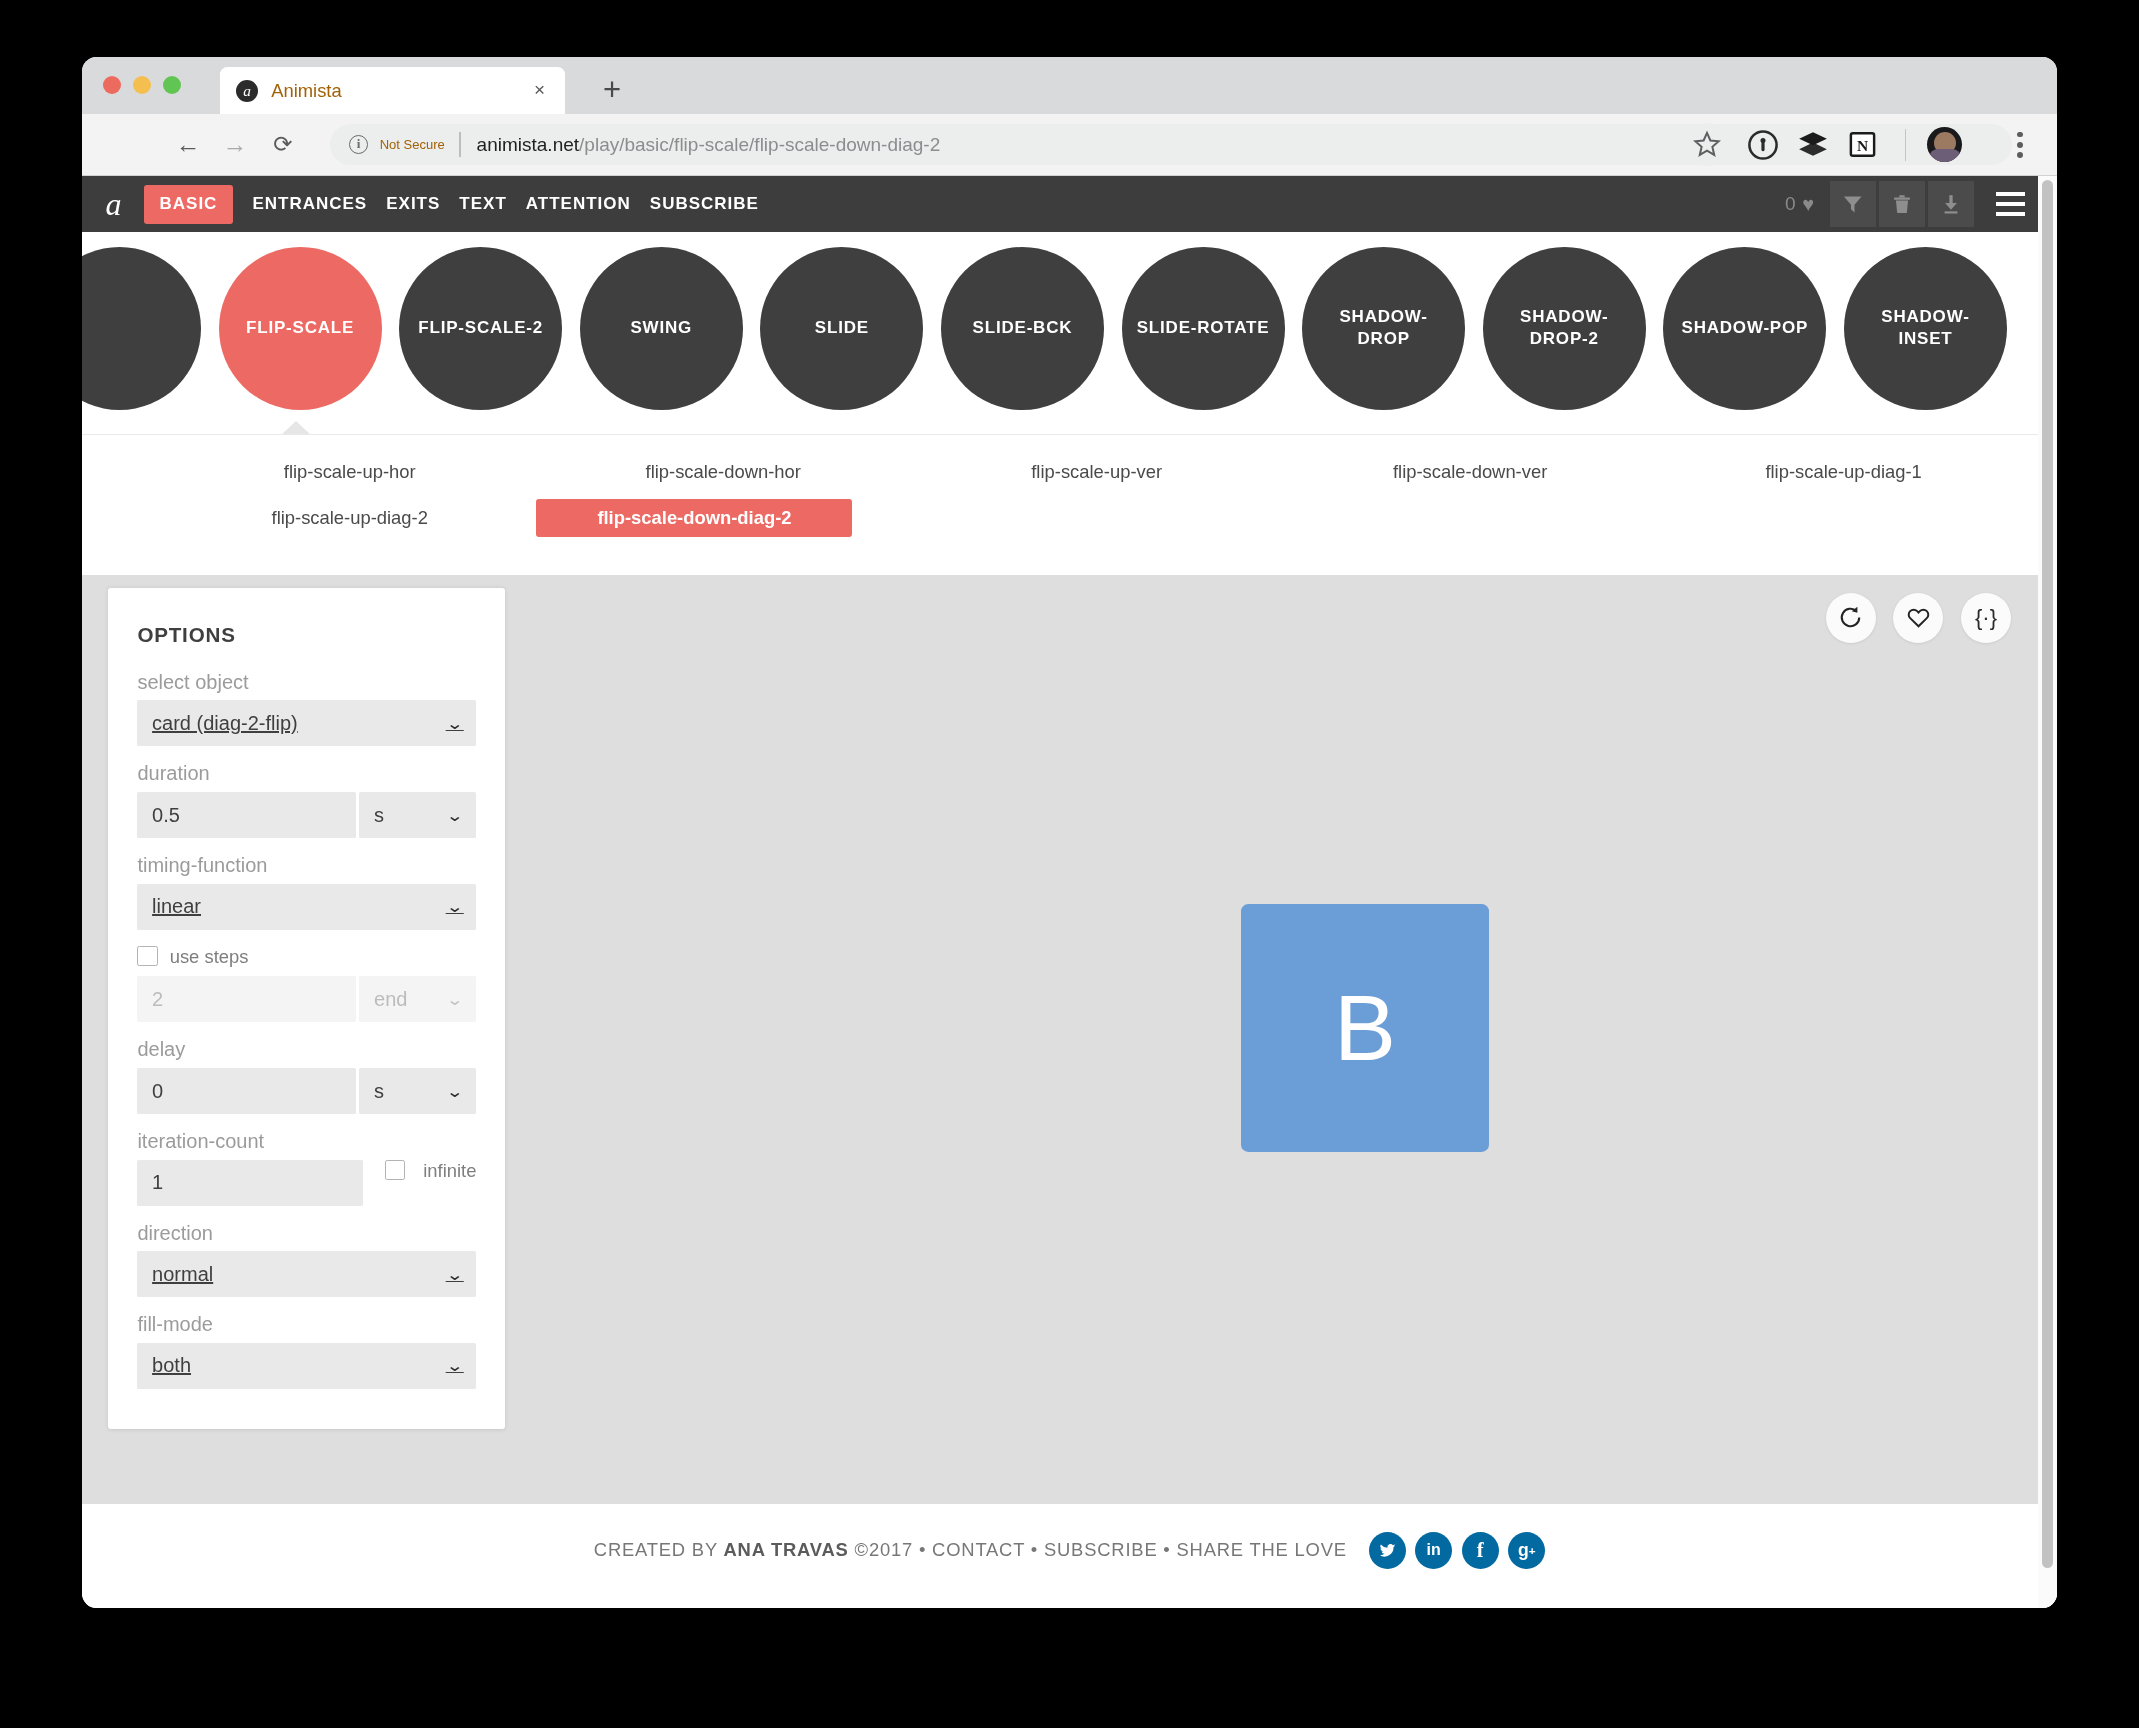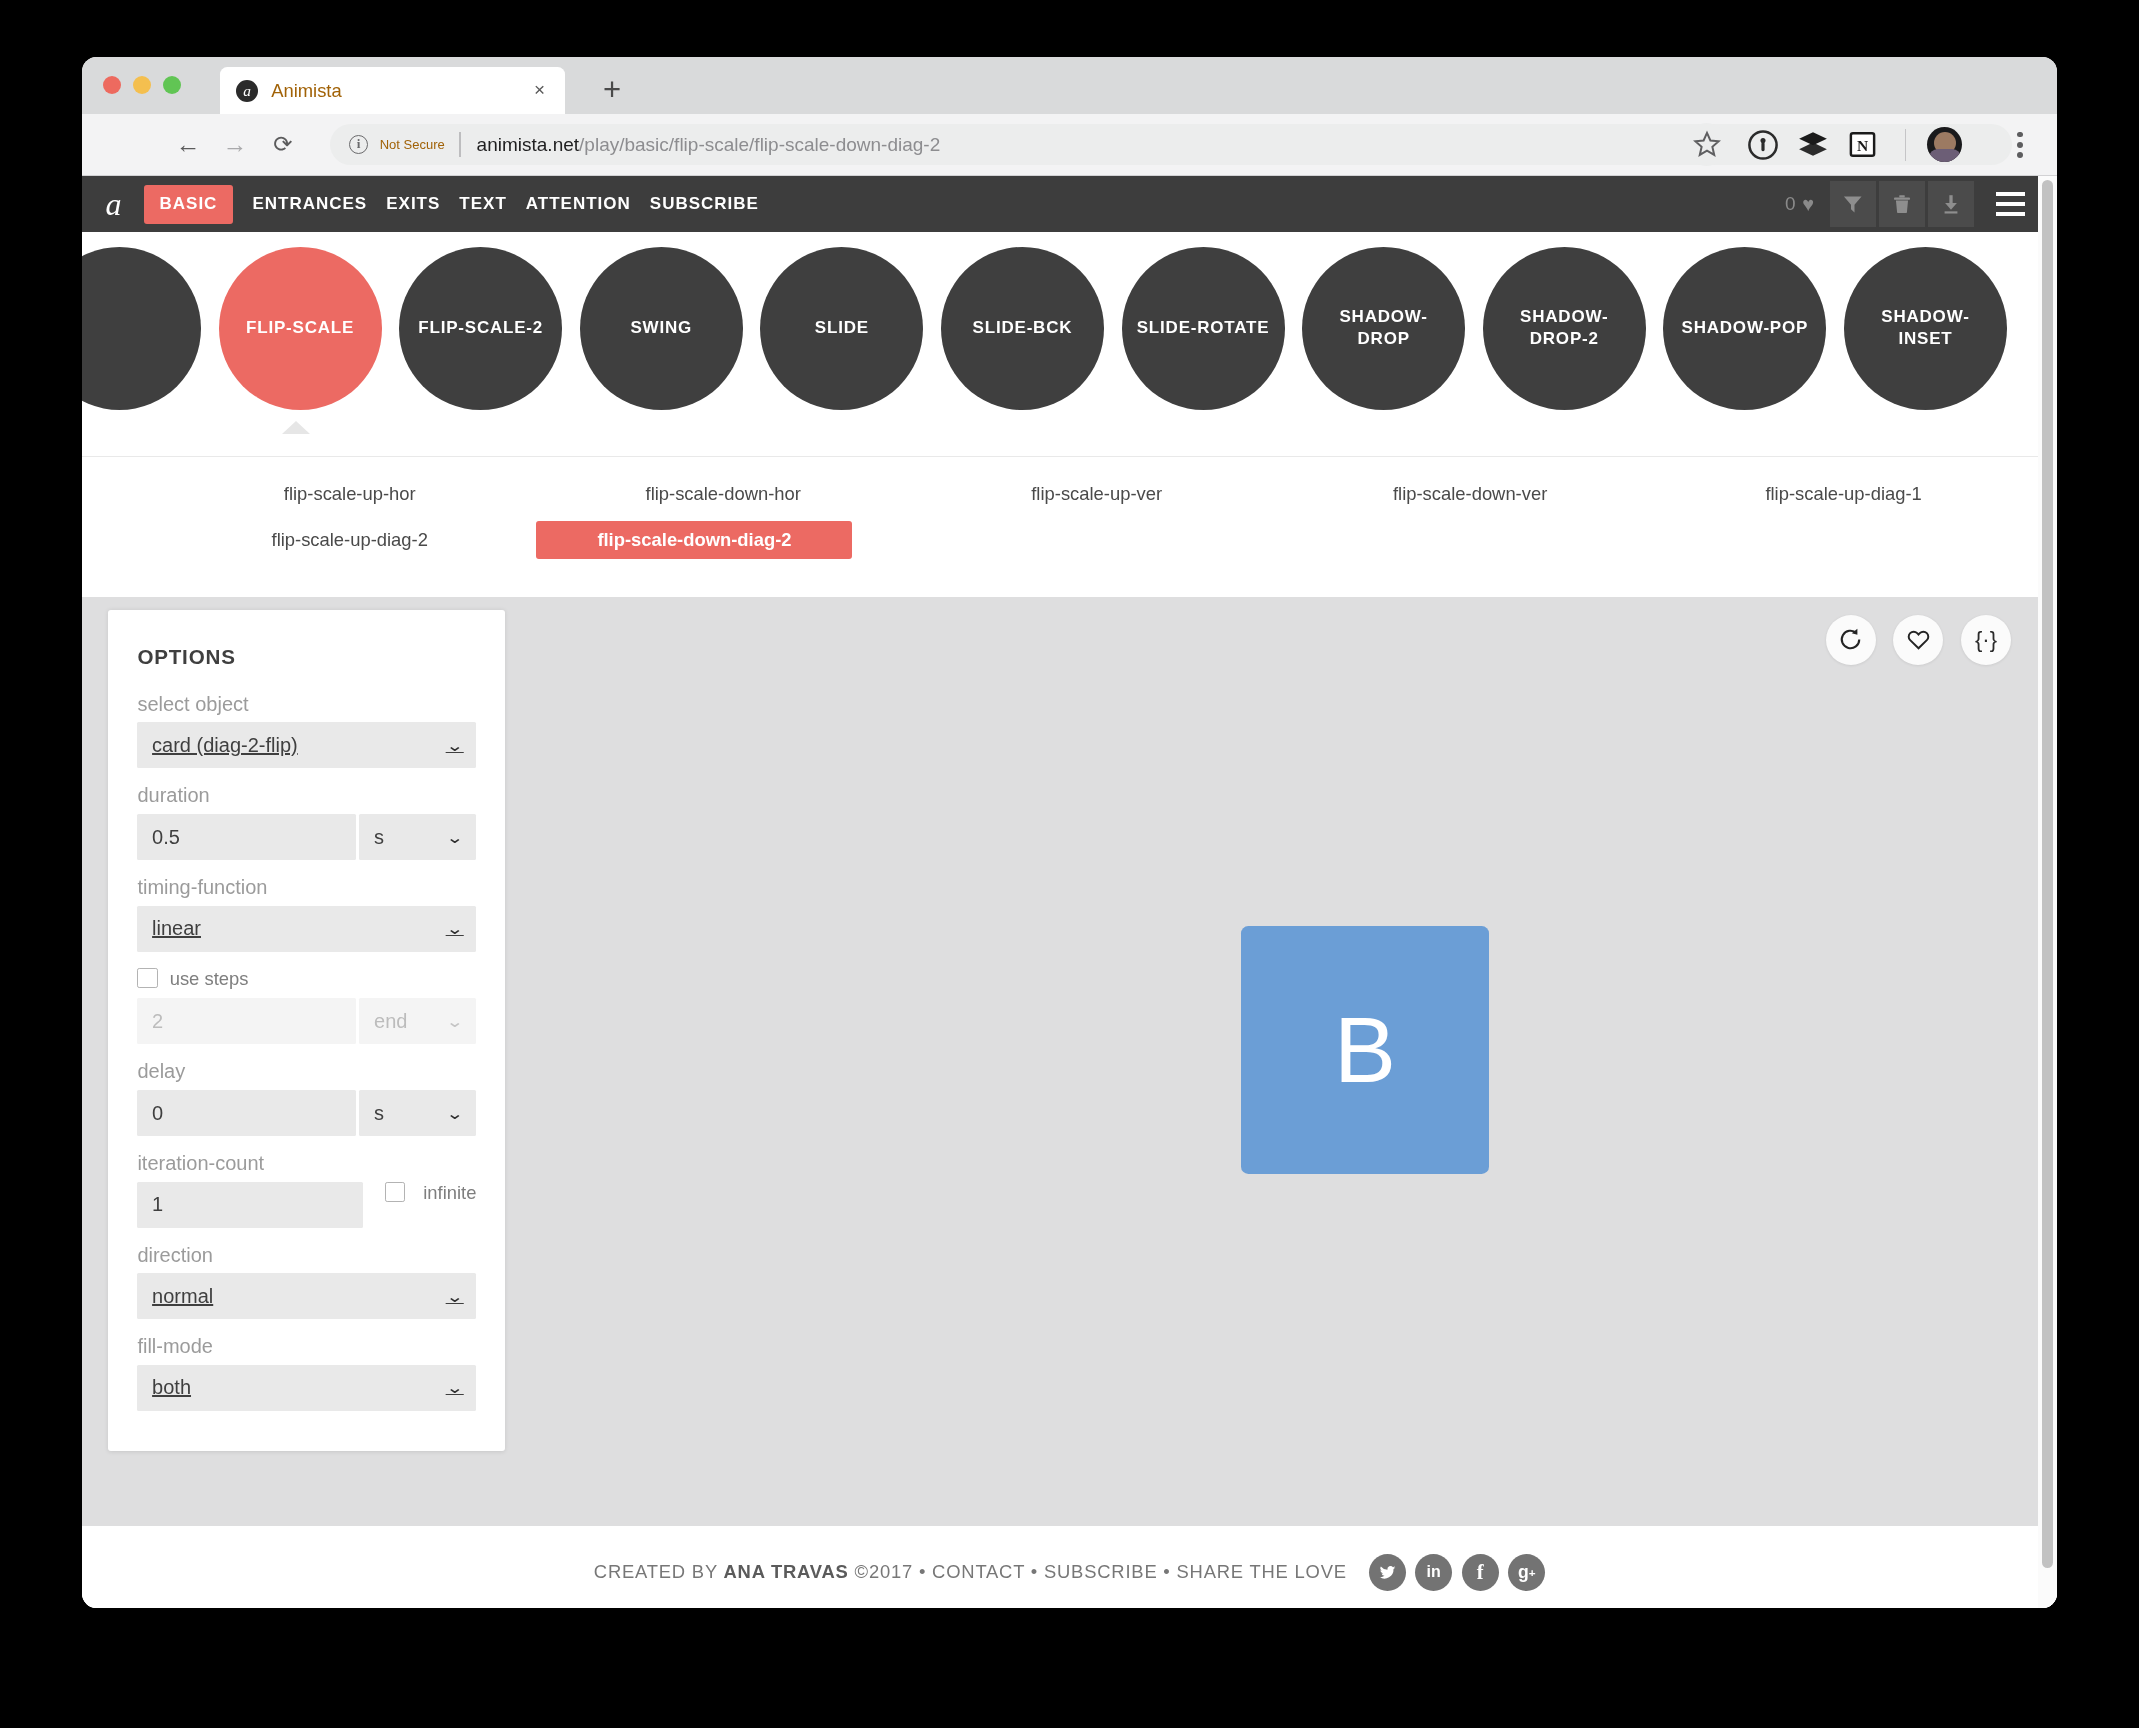--- a/index.html
+++ b/index.html
@@ -248,21 +248,20 @@
     border-right: 14px solid transparent;
     border-bottom: 13.2px solid #e6e6e6;
   }
 
   
   #variants {
     position: relative;
     background: #ffffff;
     border-top: 0.7px solid #e9e9e9;
     padding: 17.6px 0 29px 0;
-    margin-top: 22px;
   }
   .variants-row {
     display: flex;
     padding: 0 81px;
     margin-bottom: 8.8px;
   }
   .variant {
     flex: 0 0 20.6%;
     text-align: center;
     font-size: 18.4px; color: #4a4a4a;
@@ -371,21 +370,21 @@
     background: #ffffff;
     display: flex; align-items: center; justify-content: center;
     gap: 16px;
   }
   #footer-text {
     font-size: 18.4px; letter-spacing: 0.8px; color: #777777;
   }
   #footer-text b { color: #5b5b5b; }
   .social {
     width: 37px; height: 37px; border-radius: 50%;
-    background: #737373; color: #ffffff;
+    background: #0369a1; color: #ffffff;
     display: flex; align-items: center; justify-content: center;
     font-size: 18.4px;
   }
   #social-row { display: flex; gap: 9.5px; margin-left: 5.9px; }
 
   
   #page-scrollbar {
     position: absolute;
     right: 0; top: 119px;
     width: 19px; height: 1432px;

